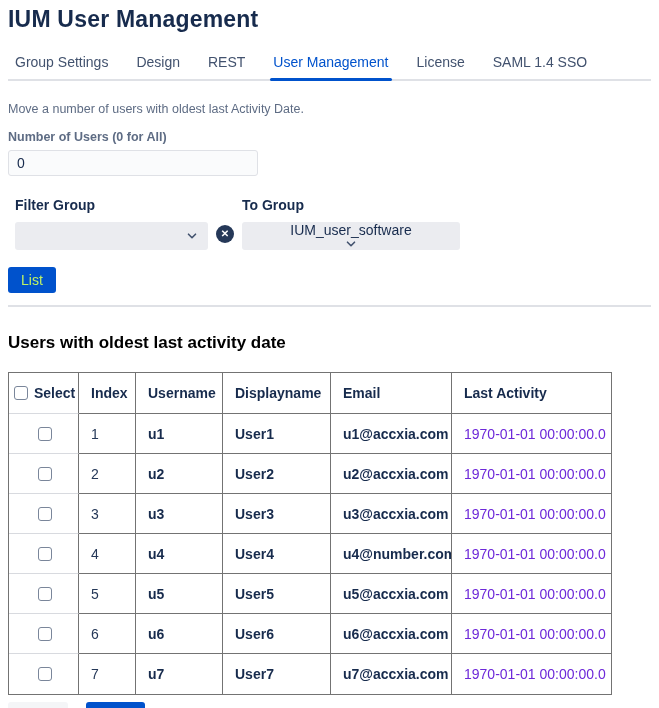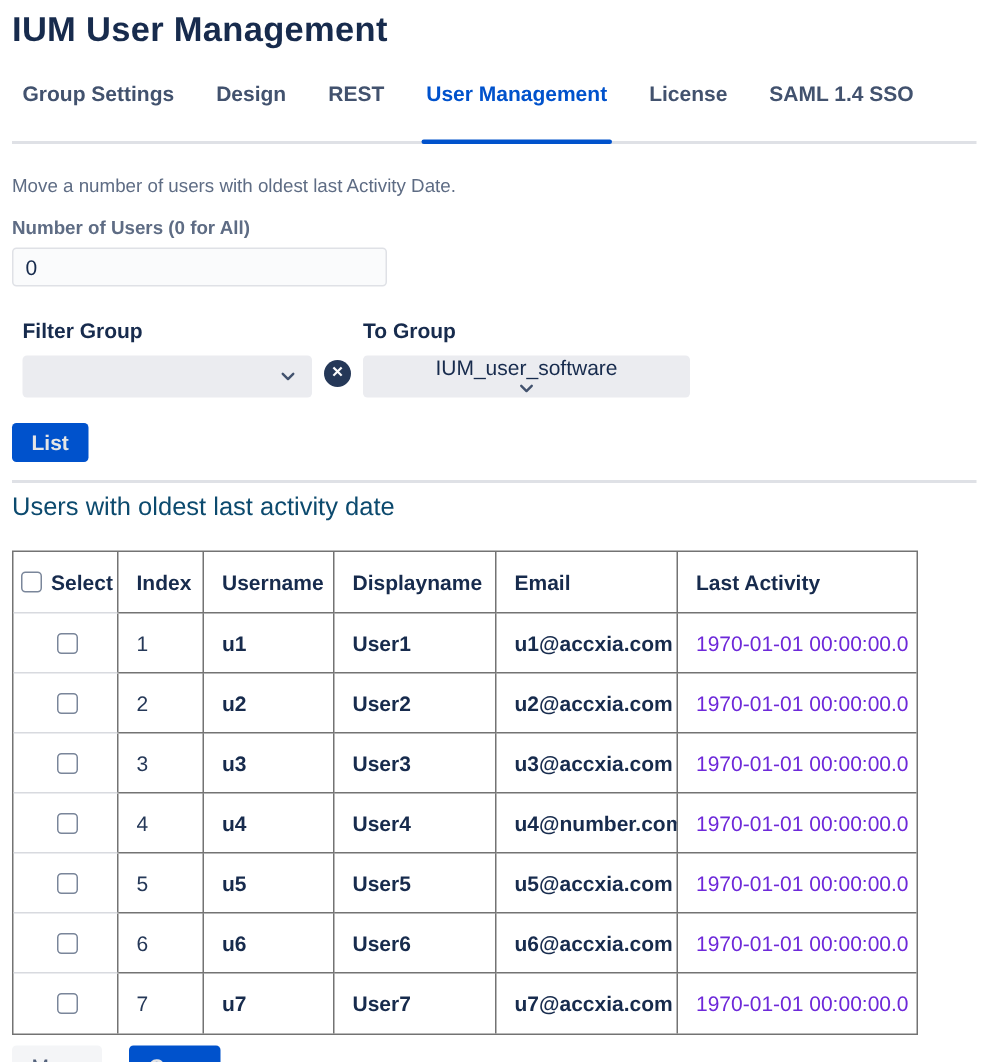--- a/index.html
+++ b/index.html
@@ -23,23 +23,23 @@
   
   .tabbar {
     display: flex;
     gap: 26px;
     margin-top: 17px;
     border-bottom: 2px solid #DFE1E6;
     padding-left: 6px;
   }
   .tab {
     font-size: 14px;
-    font-weight: 700;
+    font-weight: 400;
     color: #42526E;
-    padding: 4px 1px 24px 1px;
+    padding: 4px 1px 9px 1px;
     position: relative;
     cursor: pointer;
     white-space: nowrap;
   }
   .tab.active { color: #0052CC; }
   .tab.active::after {
     content: "";
     position: absolute;
     left: -2px; right: -2px; bottom: -2px;
     height: 3px;
@@ -131,41 +131,41 @@
     display: inline-block;
     border: none;
     border-radius: 3px;
     font-family: "Liberation Sans", sans-serif;
     font-size: 14px;
     padding: 5px 13px;
     cursor: pointer;
   }
   .btn-primary {
     background: #0052CC;
-    color: #e5e5e5;
-    font-weight: bold;
+    color: #bef264;
+    font-weight: normal;
   }
   .btn-subtle {
     background: #F4F5F7;
     color: #505F79;
     font-weight: normal;
   }
   .list-btn { margin-top: 17px; }
 
   .divider {
     border: none;
     border-top: 2px solid #DFE1E6;
     margin-top: 12px;
   }
 
   .section-heading {
-    margin-top: 6px;
+    margin-top: 26px;
     font-size: 17px;
-    font-weight: normal;
-    color: #0c4a6e;
+    font-weight: bold;
+    color: #000000;
   }
 
   
   table.users {
     margin-top: 19px;
     border-collapse: separate;
     border-spacing: 0;
     border: 1px solid #737373;
     table-layout: fixed;
     width: 602px;

